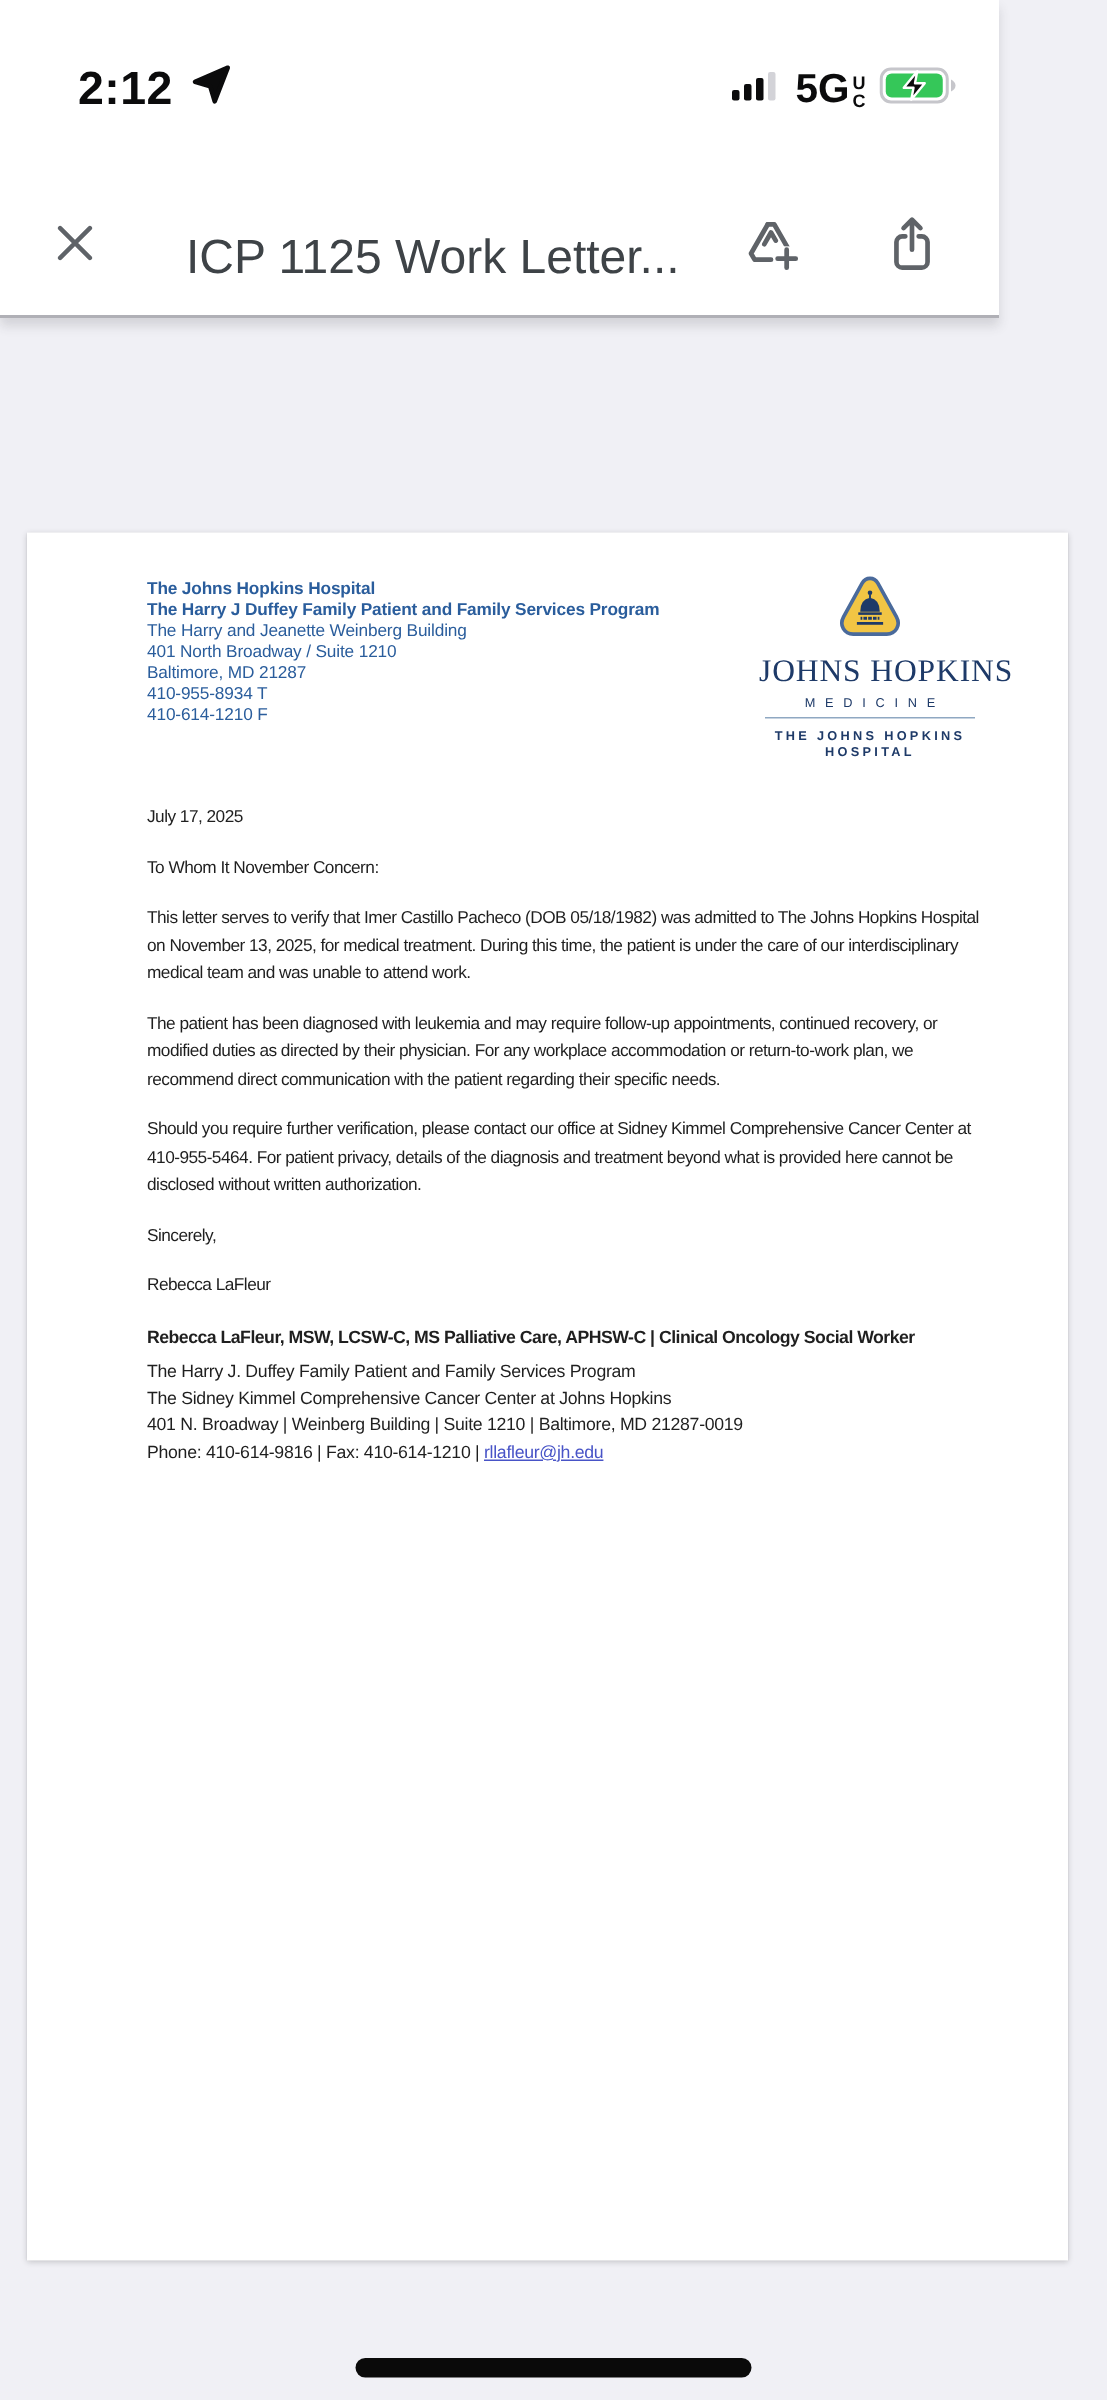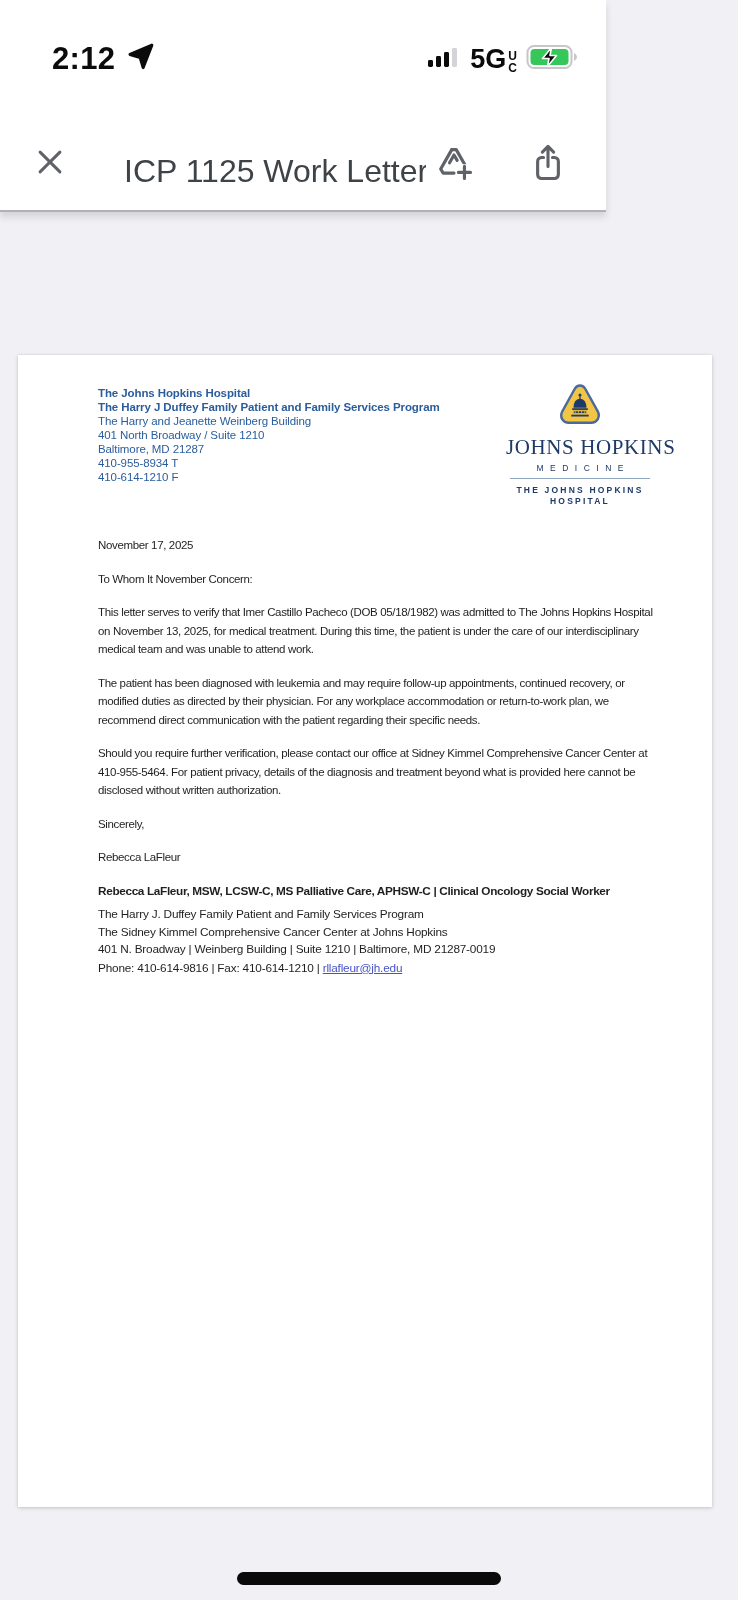--- a/index.html
+++ b/index.html
@@ -5,35 +5,35 @@
   * { margin:0; padding:0; box-sizing:border-box; }
   html,body { background:#dfe0e4; }
   .screen {
     position:relative; width:738px; height:1600px; margin:0 auto;
     background:#f0f0f5; overflow:hidden;
     font-family:"Liberation Sans", sans-serif;
   }
 
   
   .topbar {
-    position:absolute; top:0; left:0; width:606px; height:212px;
+    position:absolute; top:0; left:0; width:666px; height:212px;
     background:#ffffff;
     border-bottom:2px solid #b0b0b6;
     box-shadow:0 5px 7px rgba(60,60,67,.16);
     z-index:5;
   }
   .status-row {
     position:absolute; top:30px; left:0; width:100%; height:58px;
     display:flex; align-items:center; justify-content:space-between;
     padding:0 28px 0 52px;
   }
   .status-left { display:flex; align-items:center; gap:10px; }
   .status-time { font-size:31px; font-weight:700; color:#0b0b0c; letter-spacing:.3px; }
   .status-right { display:flex; align-items:center; gap:9px; }
-  .net-badge { display:flex; align-items:flex-end; gap:2px; }
+  .net-badge { display:flex; align-items:center; gap:2px; }
   .net-tech { font-size:27px; font-weight:700; color:#0b0b0c; line-height:30px; }
   .net-sub { display:flex; flex-direction:column; font-size:12px; font-weight:800; color:#0b0b0c; line-height:12px; margin-top:3px; }
 
   .toolbar-row {
     position:absolute; top:106px; left:0; width:100%; height:84px;
     display:flex; align-items:flex-end;
   }
   .icon-btn { display:flex; align-items:center; justify-content:center; width:56px; height:56px; cursor:pointer; background:none; border:none; }
   .close-btn { margin-left:22px; }
   .doc-title {
@@ -177,21 +177,21 @@
         <div class="jh-wordmark">JOHNS HOPKINS</div>
         <div class="jh-medicine">MEDICINE</div>
         <div class="jh-rule"></div>
         <div class="jh-sub">
           <div>THE JOHNS HOPKINS</div>
           <div>HOSPITAL</div>
         </div>
       </div>
 
       <div class="letter-body">
-        <div class="block">November 17, 2025</div>
+        <div class="block">July 17, 2025</div>
         <div class="block">To Whom It November Concern:</div>
         <div class="block">This letter serves to verify that Imer Castillo Pacheco (DOB 05/18/1982) was admitted to The Johns Hopkins Hospital on November 13, 2025, for medical treatment. During this time, the patient is under the care of our interdisciplinary medical team and was unable to attend work.</div>
         <div class="block">The patient has been diagnosed with leukemia and may require follow-up appointments, continued recovery, or modified duties as directed by their physician. For any workplace accommodation or return-to-work plan, we recommend direct communication with the patient regarding their specific needs.</div>
         <div class="block">Should you require further verification, please contact our office at Sidney Kimmel Comprehensive Cancer Center at 410-955-5464. For patient privacy, details of the diagnosis and treatment beyond what is provided here cannot be disclosed without written authorization.</div>
         <div class="block">Sincerely,</div>
         <div class="block">Rebecca LaFleur</div>
 
         <div class="sig-head">Rebecca LaFleur, MSW, LCSW-C, MS Palliative Care, APHSW-C | Clinical Oncology Social Worker</div>
         <div class="sig-lines">The Harry J. Duffey Family Patient and Family Services Program
 The Sidney Kimmel Comprehensive Cancer Center at Johns Hopkins

